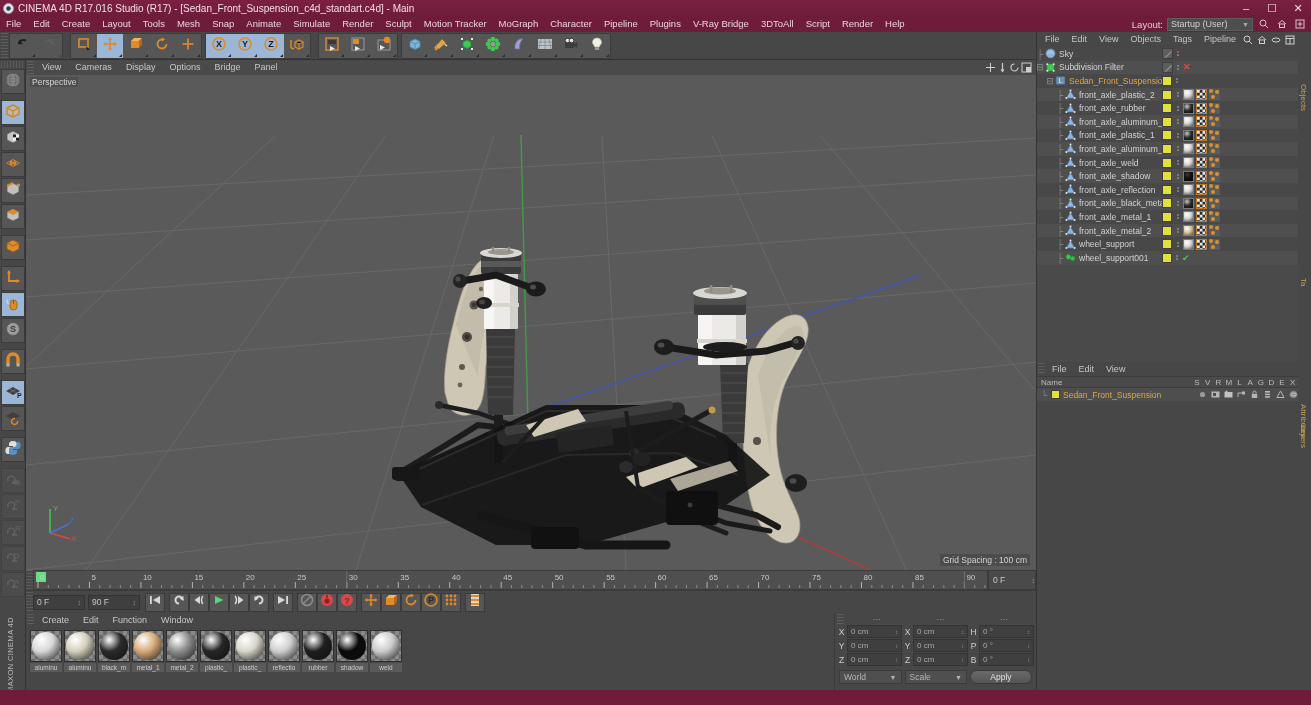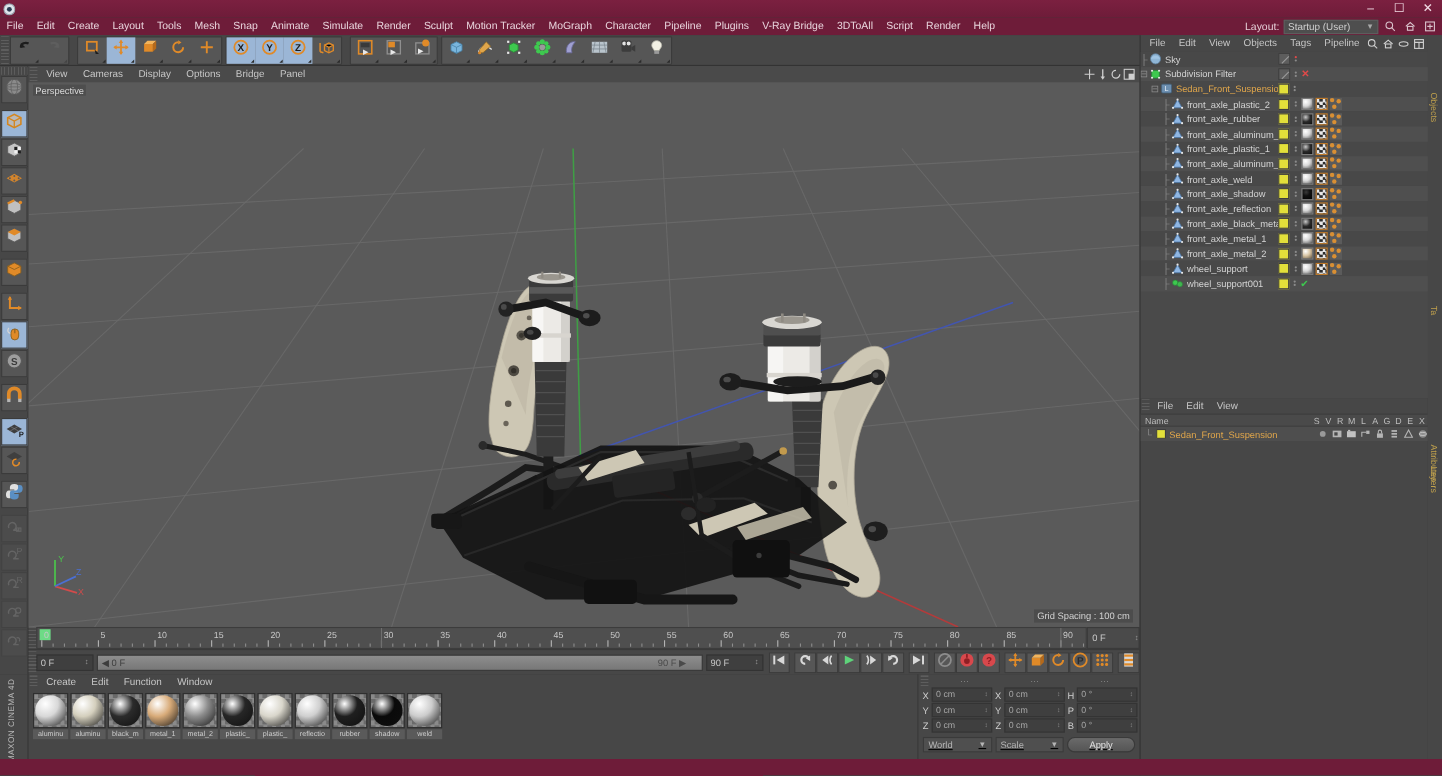--- a/index.html
+++ b/index.html
@@ -125,21 +125,21 @@
 
   
   .coords { position:absolute; left:834px; top:613px; width:202px; height:92px;
     background:#474747; border-left:1px solid #3a3a3a; }
   .co-head { height:12px; display:flex; align-items:center; font-size:8px; color:#9e9e9e; }
   .co-head .cell { flex:1; text-align:center; }
   .co-row { display:flex; align-items:center; gap:1px; padding:0 2px 1px 2px; }
   .co-ax { width:9px; font-size:8.5px; color:#cfcfcf; text-align:center; }
   .co-in { flex:1; height:13px; background:#3f3f3f; border:1px solid #343434; color:#a8a8a8;
     font-size:8px; display:flex; align-items:center; padding:0 3px; justify-content:space-between; }
-  .co-bot { display:flex; align-items:center; gap:3px; padding:3px 4px 0 4px;text-decoration:underline; }
+  .co-bot { display:flex; align-items:center; gap:3px; padding:3px 4px 0 4px; }
   .co-sel { flex:1; height:14px; background:#4f4f4f; border:1px solid #3a3a3a; color:#b5b5b5;
     font-size:8.5px; display:flex; align-items:center; justify-content:space-between; padding:0 4px; }
   .co-apply { width:62px; height:14px; background:linear-gradient(180deg,#6a6a6a,#555);
     border:1px solid #3a3a3a; border-radius:7px; color:#e2e2e2; font-size:8.5px;
     display:flex; align-items:center; justify-content:center; }
 
   
   .objman { position:absolute; left:1036px; top:32px; width:262px; height:330px;
     background:#474747; border-left:1px solid #343434; }
   .om-menu { height:15px; display:flex; align-items:center; font-size:9px; color:#c6c6c6; }
@@ -206,20 +206,21 @@
 </head>
 <body>
 
 <div class="titlebar">
   <div class="tb-ico">
     <svg width="11" height="11" viewBox="0 0 11 11">
       <circle cx="5.5" cy="5.5" r="5" fill="#dfe4ea" stroke="#9aa4ae"></circle>
       <circle cx="5.5" cy="5.5" r="2.2" fill="#2b3a52"></circle>
     </svg>
   </div>
+  <div class="tb-title">CINEMA 4D R17.016 Studio (R17) - [Sedan_Front_Suspension_c4d_standart.c4d] - Main</div>
   <div class="tb-btns">
     <div class="tb-btn">–</div>
     <div class="tb-btn">☐</div>
     <div class="tb-btn close">✕</div>
   </div>
 </div>
 
 <div class="menubar" id="menubar">
   <div class="mi">File</div>
     <div class="mi">Edit</div>
@@ -976,24 +977,20 @@
     <span style="font-size:7px;color:#9a9a9a">↕</span>
   </div>
 </div>
 
 <div class="animbar" id="animbar">
     <div class="tl-grip" style="width: 7px; height: 20px;"></div>
     <div class="num-field" style="width: 52px; margin-right: 3px;">
       <span>0 F</span>
       <span style="font-size:7px;color:#9a9a9a">↕</span>
     </div>
-    <div class="range-bar" style="width: 556px; margin-right: 3px;">
-      <span class="lft">◀ 0 F</span>
-      <span class="rgt">90 F ▶</span>
-    </div>
     <div class="num-field" style="width: 52px; margin-right: 5px;">
       <span>90 F</span>
       <span style="font-size:7px;color:#9a9a9a">↕</span>
     </div>
     <div class="abtn">
       <span><svg width="16" height="16" viewBox="0 0 16 16">
           <rect x="3" y="4" width="1.8" height="8" fill="#d8d8d8"></rect>
           <path d="M13 4 L13 12 L6 8 Z" fill="#d8d8d8"></path>
         </svg></span>
     </div>

